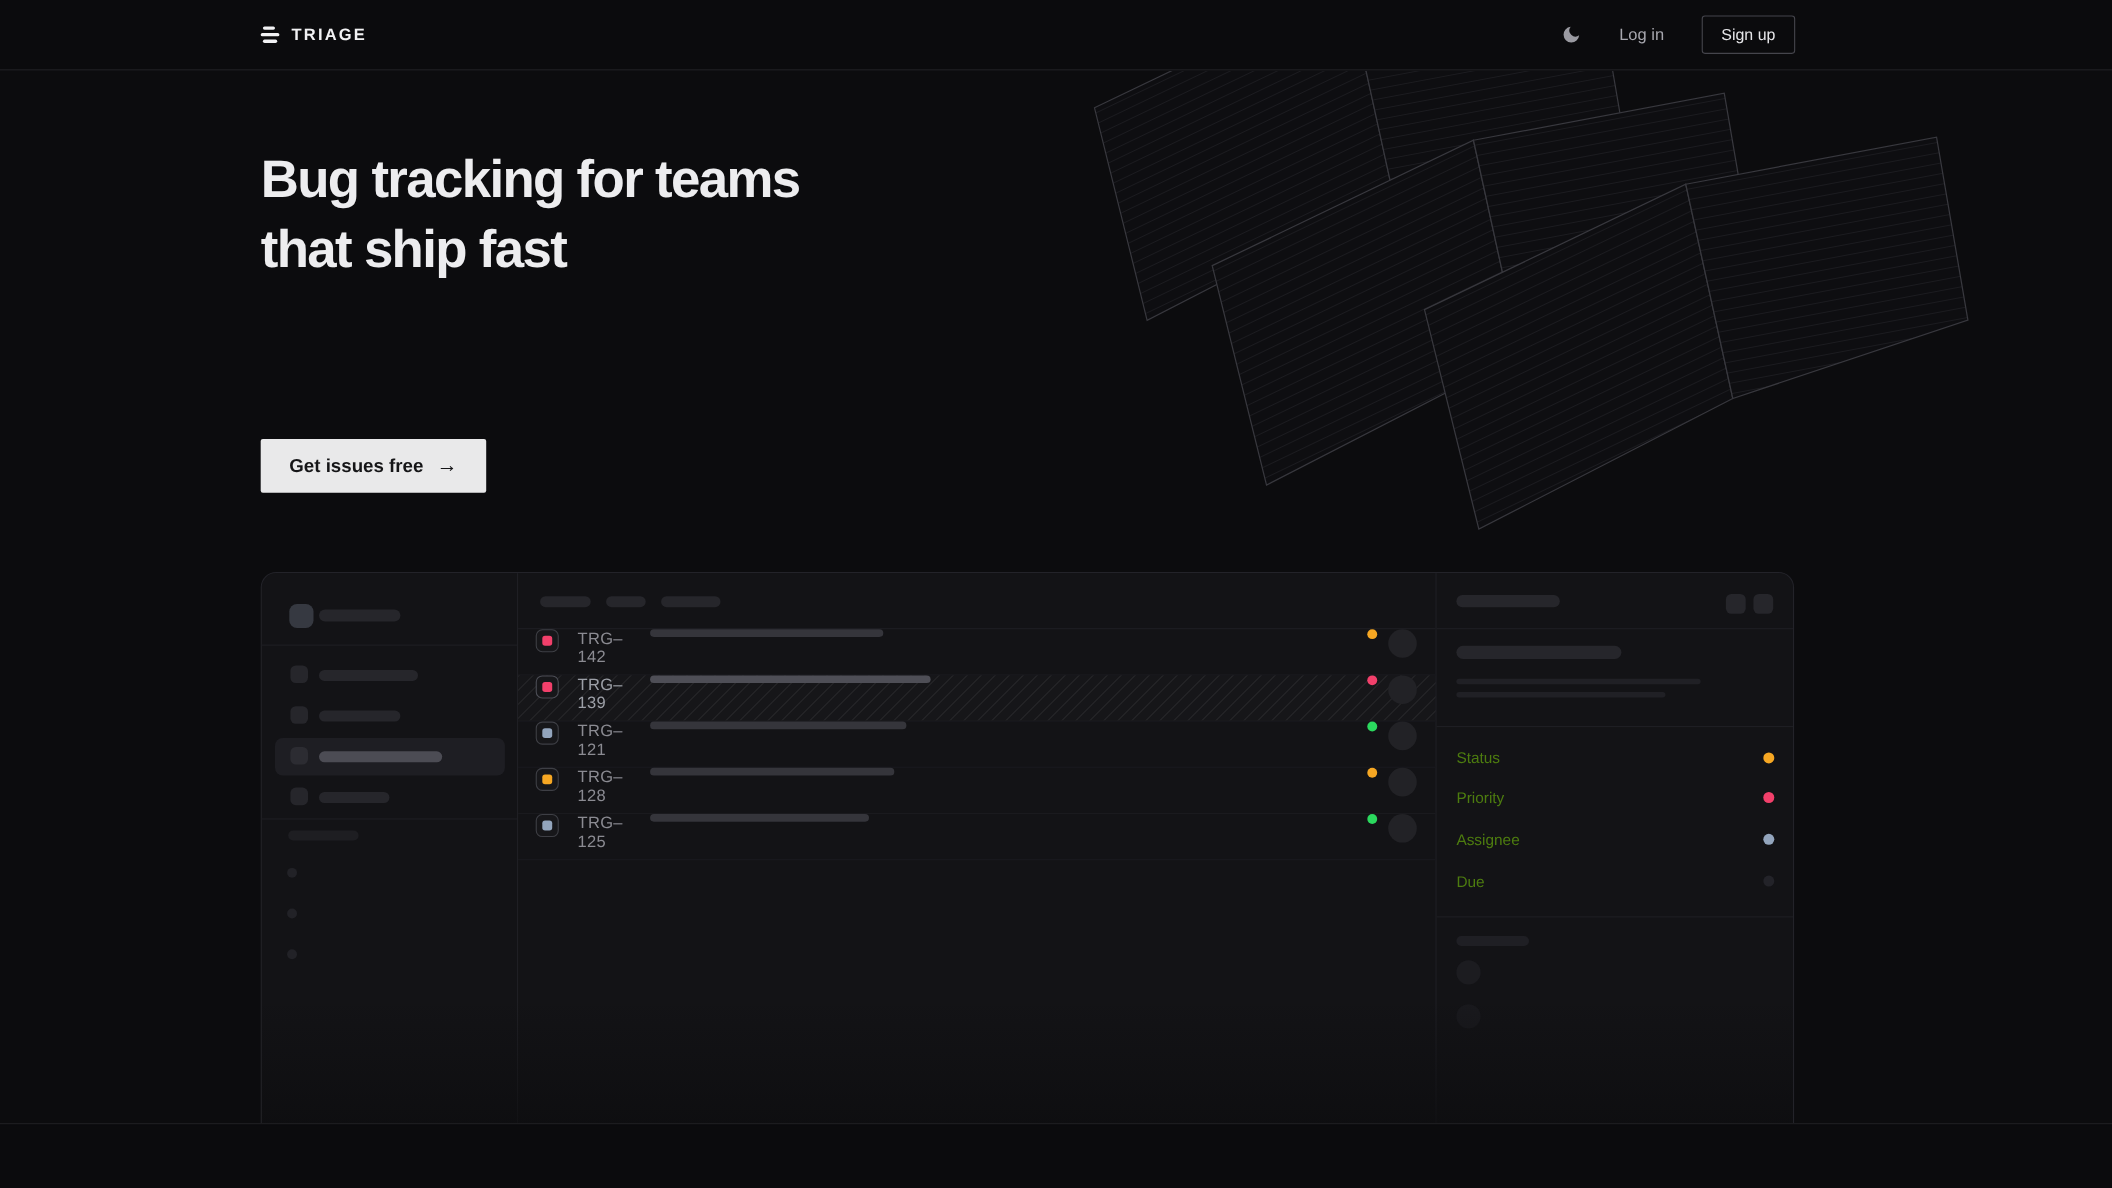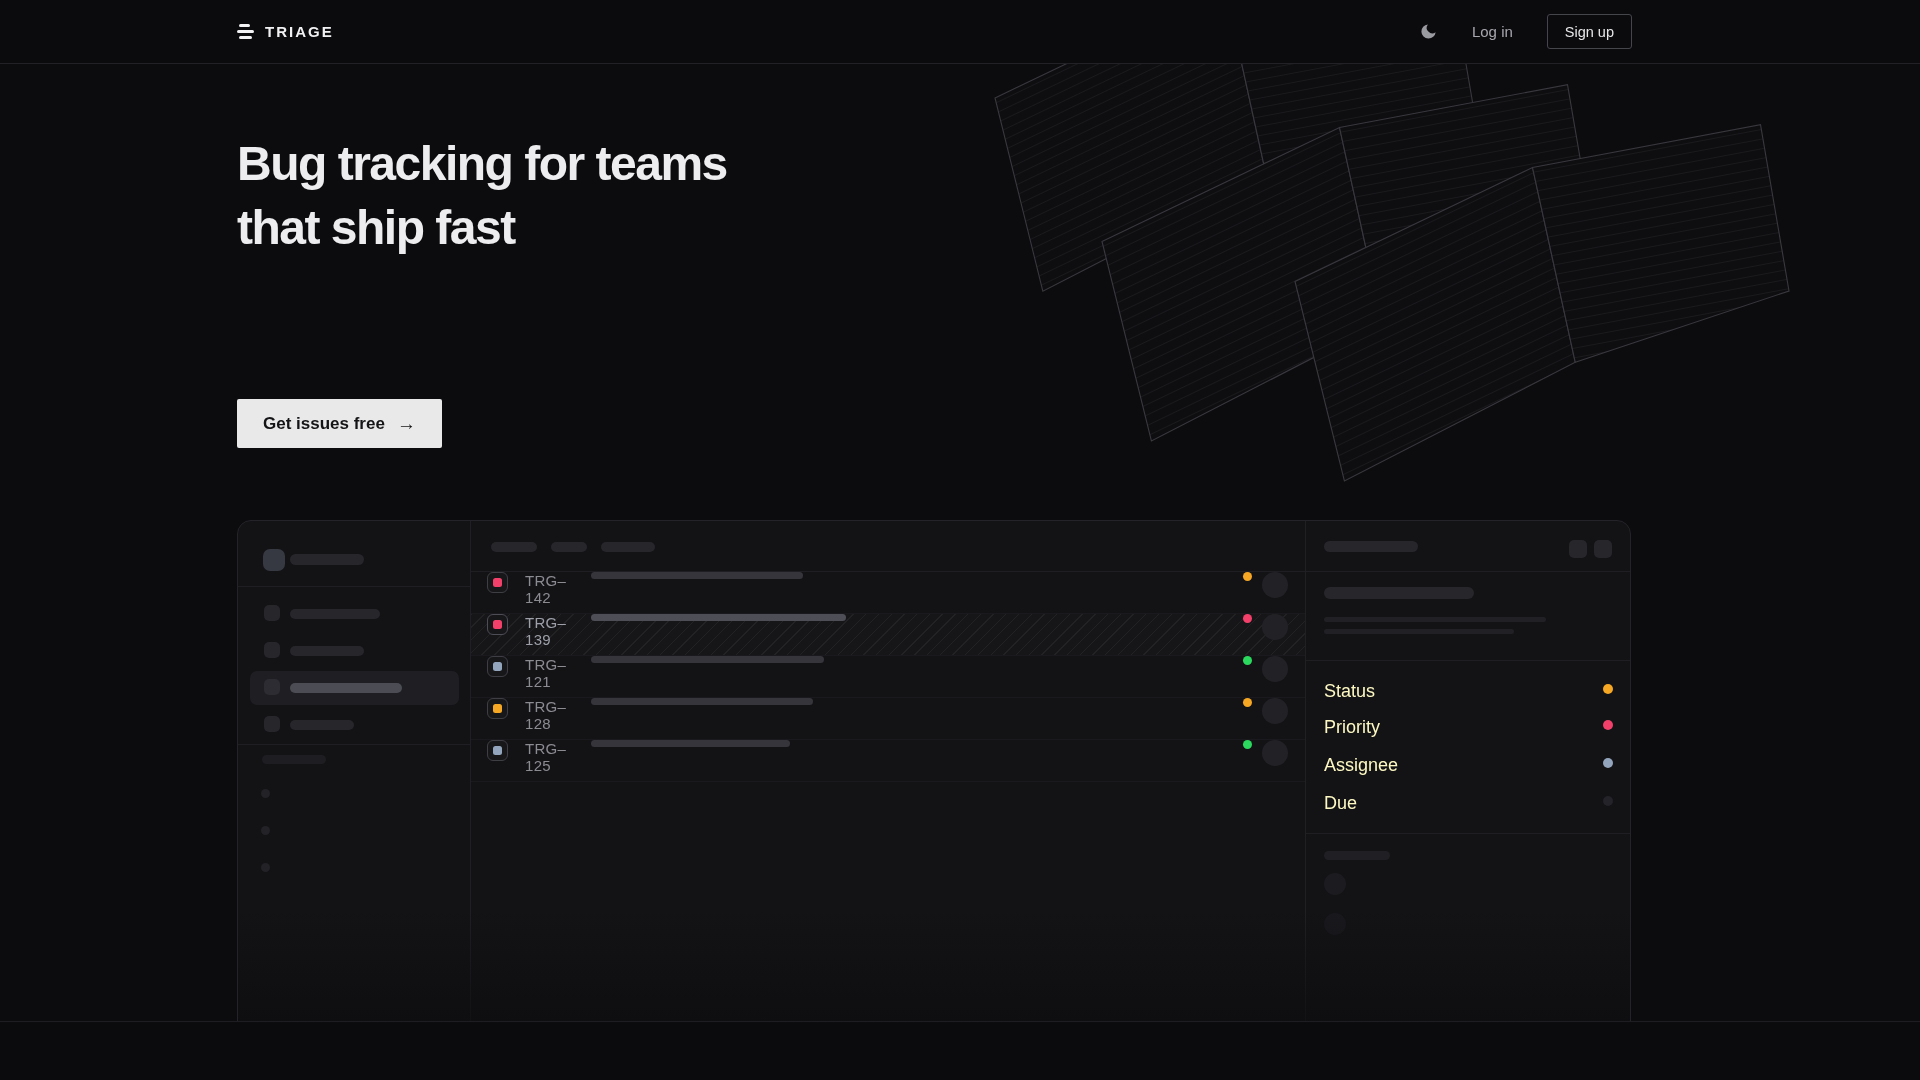--- a/index.html
+++ b/index.html
@@ -77,21 +77,21 @@
   .rspacer { flex:1; }
   .rdot { width:9px; height:9px; border-radius:50%; flex:none; }
   .ravatar { width:26px; height:26px; border-radius:50%; background:#222226;
              margin-left:10px; margin-right:17px; flex:none; }
 
   
   .panel { position:absolute; left:1068px; top:0; bottom:0; width:326px; }
   .panel-head { position:absolute; left:0; top:0; width:100%; height:51px; border-bottom:1px solid #1e1e23; }
   .ph-sq { position:absolute; top:19px; width:18px; height:18px; border-radius:5px; background:#26262b; }
   .kv { position:absolute; left:0; width:326px; height:20px; }
-  .kv .kl { position:absolute; left:18px; top:2px; color:#fef9c3; font-size:18px; }
+  .kv .kl { position:absolute; left:18px; top:2px; color:#4d7c0f; font-size:14px; }
   .kv .kd { position:absolute; right:19px; top:5px; width:10px; height:10px; border-radius:50%; }
   .pc { position:absolute; left:18px; border-radius:50%; }
   .card-fade { position:absolute; left:0; right:0; top:388px; height:118px; z-index:5;
                background:linear-gradient(rgba(12,12,14,0), rgba(12,12,14,0.72)); pointer-events:none; }
 
   
   .footer { position:absolute; left:0; top:1023px; width:1920px; height:57px; background:#0b0b0d; }
 </style>
 </head>
 <body>

